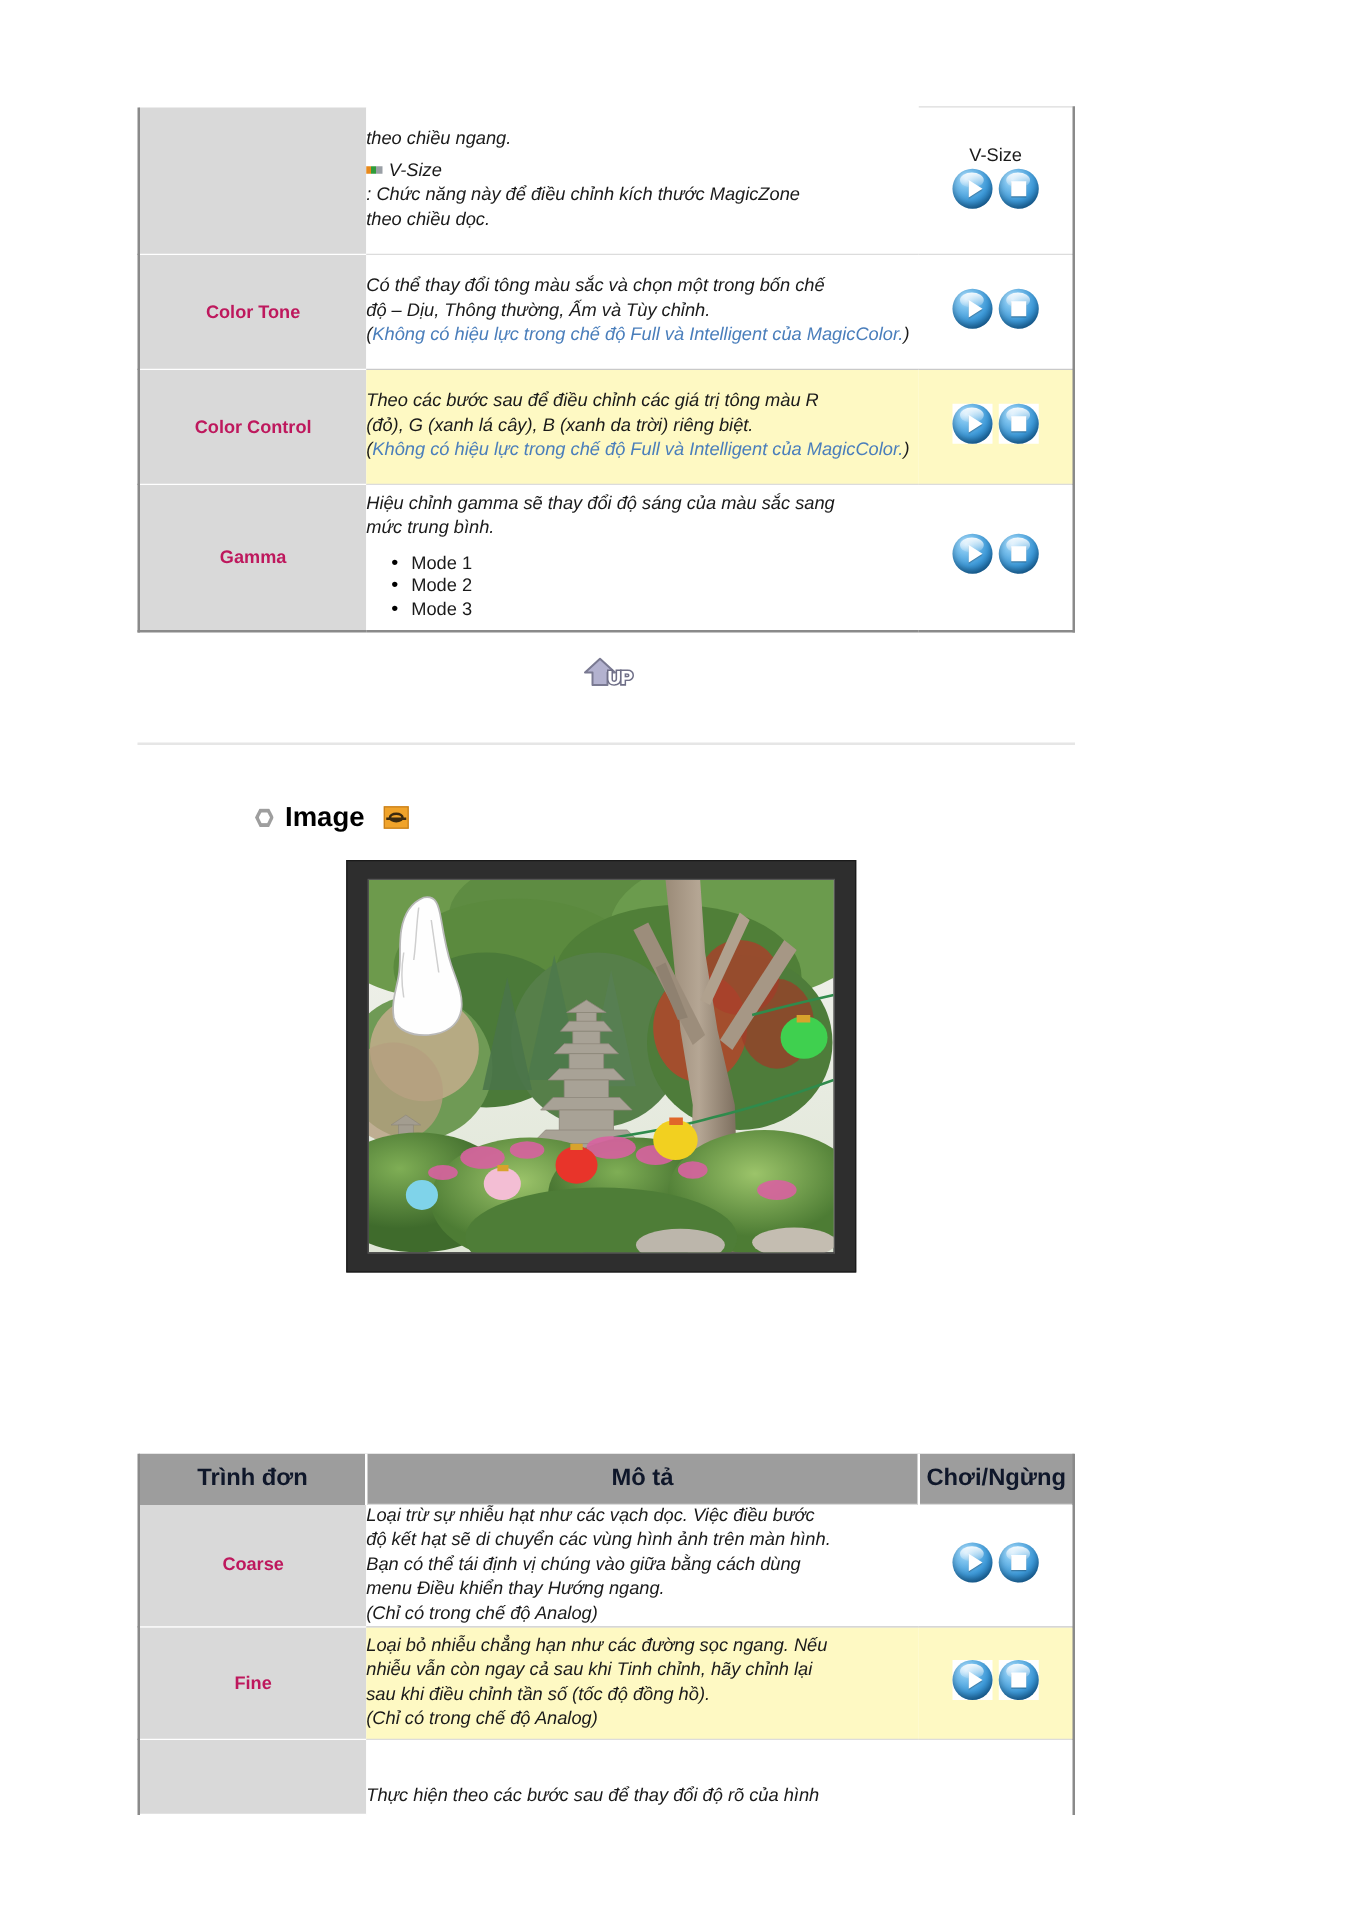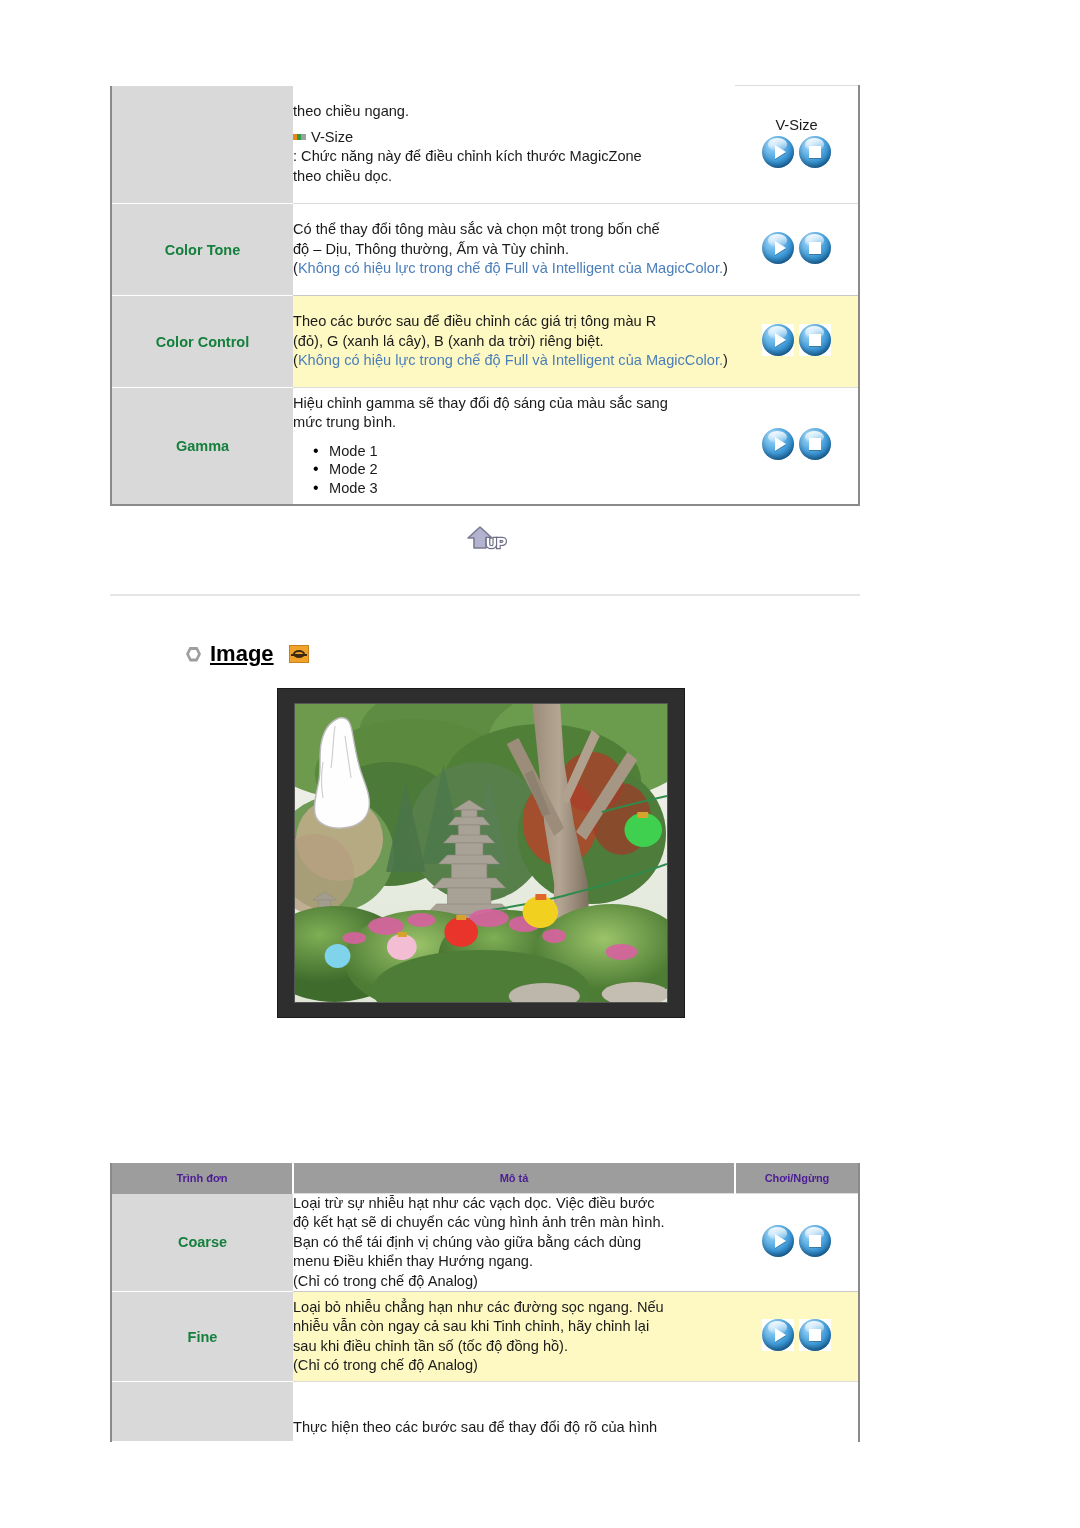--- a/index.html
+++ b/index.html
@@ -25,21 +25,21 @@
   .tbl-top td { vertical-align: middle; padding: 0; }
   .col-menu   { width: 182px; }
   .col-desc   { width: 442px; }
   .col-play   { width: 124px; }
 
   .cell-menu {
     background: #d9d9d9;
     text-align: center;
     font-weight: bold;
     font-size: 14.5px;
-    color: #15803d;
+    color: #be185d;
     border-bottom: 1px solid #ffffff;
   }
   .cell-desc {
     padding: 9px 12px 9px 12px;
     font-size: 14.6px;
     line-height: 1.33;
     color: #1a1a1a;
   }
   .cell-play {
     text-align: center;
@@ -48,21 +48,21 @@
   .row-white .cell-desc, .row-white .cell-play { background: #ffffff; }
   .row-gray  .cell-desc, .row-gray  .cell-play { background: #fef9c3; }
   .row-gray  .cell-desc { border-top: 1px solid #c9c9c9; }
   .row-white .cell-desc { border-top: 1px solid #dcdcdc; }
   .row-first .cell-desc { border-top: none; }
   .row-first .cell-play { border-top: none; }
   .row-gray  .cell-play { border-top: 1px solid #c9c9c9; }
   .row-white .cell-play { border-top: 1px solid #dcdcdc; }
 
   .note-blue { color: #4a7ebb; }
-  .txt-line { display: block; }
+  .txt-line { display: block; font-style: italic; }
 
   
   .dash-bullet {
     display: inline-block;
     width: 13px; height: 6px;
     vertical-align: 2px;
     margin-right: 5px;
     background: linear-gradient(to right,
       #e8891b 0 28%, #2f9c3a 28% 58%, #9aa0a6 58% 100%);
   }
@@ -145,22 +145,22 @@
 
   
   .divider {
     position: absolute; left: 110px; top: 594px;
     width: 750px; height: 2px;
     background: #e6e6e6;
   }
 
   
   .sec-head {
-    position: absolute; left: 186px; top: 641px;
-    display: flex; align-items: center; gap: 9px; text-decoration: underline;
+    position: absolute; left: 204px; top: 641px;
+    display: flex; align-items: center; gap: 9px;
   }
   .hex-bullet {
     width: 15px; height: 15px;
     background: #9e9e9e;
     clip-path: polygon(25% 0%, 75% 0%, 100% 50%, 75% 100%, 25% 100%, 0% 50%);
     position: relative;
   }
   .hex-bullet::after {
     content: "";
     position: absolute; left: 3px; top: 3px; width: 9px; height: 9px;
@@ -256,22 +256,22 @@
     position: absolute;
     left: 110px; top: 1163px;
     width: 750px;
     border-collapse: collapse;
     border-left: 2px solid #8a8a8a;
     border-right: 2px solid #8a8a8a;
     table-layout: fixed;
   }
   .tbl-bot th {
     background: #9d9d9d;
-    color: #4c1d95;
-    font-size: 11px;
+    color: #0f172a;
+    font-size: 19px;
     font-weight: bold;
     padding: 9px 4px;
     border-right: 2px solid #ffffff;
     text-align: center;
   }
   .tbl-bot th:last-child { border-right: none; }
   .tbl-bot td { vertical-align: middle; padding: 0; }
   .bcol-menu { width: 182px; }
   .bcol-desc { width: 442px; }
   .bcol-play { width: 124px; }

